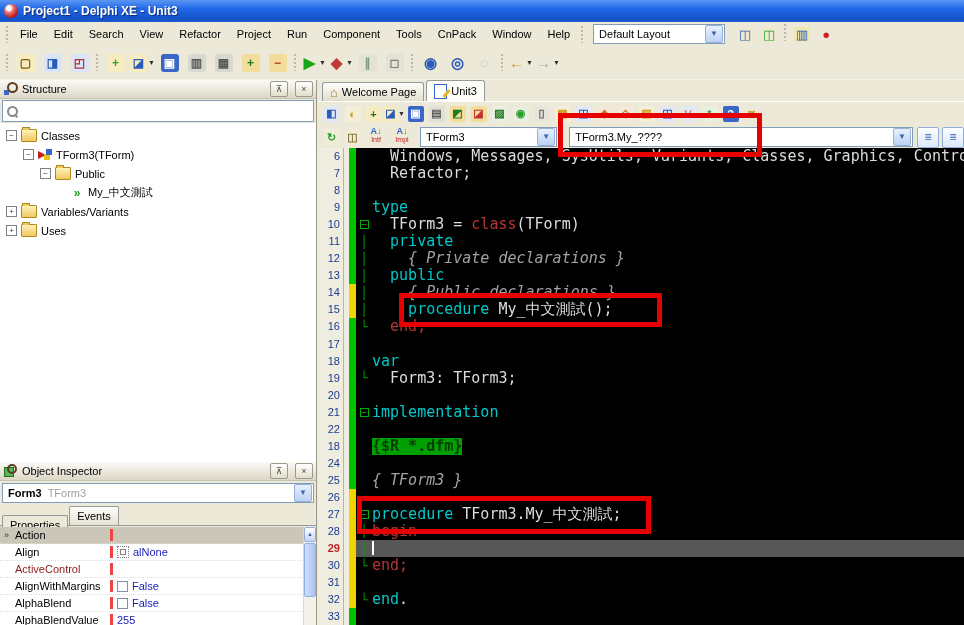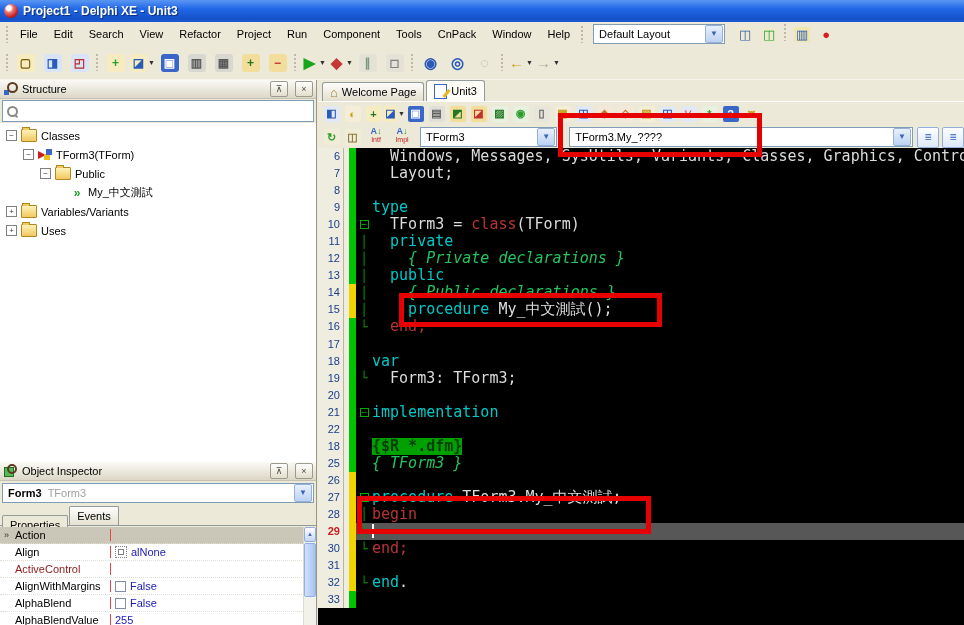--- a/index.html
+++ b/index.html
@@ -68,21 +68,21 @@
   .oicombo{margin:2px 2px;height:20px}
   .oiname{font-weight:bold}
   .oitype{color:#A0A0A0;margin-left:6px}
   .oitabs{display:flex;align-items:flex-end;height:20px;padding-left:2px;border-bottom:1px solid #919B9C}
   .oitab{padding:3px 7px;margin-right:1px;border:1px solid #919B9C;border-bottom:none;border-radius:2px 2px 0 0;
     background:linear-gradient(180deg,#FDFDFB,#E6E2D2)}
   .oitab.active{background:#ECE9D8;border-bottom:1px solid #ECE9D8;position:relative;top:10px}
   .oigrid{position:absolute;left:0;top:65px;right:0;bottom:0;background:#fff;overflow:hidden}
   .prow{height:16px;display:flex;align-items:center;border-bottom:1px dotted #E0DED2;font-size:11px}
   .prow .mk{width:13px;text-align:center;color:#303030;font-size:9px;flex:0 0 13px}
-  .prow .pn{width:95px;flex:0 0 95px;padding-left:2px;border-right:1px solid #ef4444;overflow:hidden;white-space:nowrap}
+  .prow .pn{width:95px;flex:0 0 95px;padding-left:2px;border-right:3px solid #ef4444;overflow:hidden;white-space:nowrap}
   .prow .pv{flex:1;color:#2020B8;display:flex;align-items:center;gap:4px;padding-left:4px;overflow:hidden;white-space:nowrap}
   .prow.sel{background:#CBC7B8}
   .pn.red{color:#8E1A1A}
   .vic-align{width:10px;height:10px;border:1px dotted #808080;position:relative}
   .vic-align::before{content:"";position:absolute;left:2px;top:2px;width:4px;height:4px;border:1px solid #808080}
   .vic-check{width:11px;height:11px;border:1px solid #8090A8;background:#fff;box-sizing:border-box}
   .oisb{position:absolute;right:0;top:0;width:12px;bottom:0;background:#F2F1EA;border-left:1px solid #DCDACE}
   .sbup{height:13px;background:linear-gradient(180deg,#FDFEFF,#C6D6F2);border:1px solid #94AEDC;border-radius:2px;
     font-size:6px;color:#3A66B0;text-align:center;line-height:12px}
   .sbthumb{height:52px;margin-top:1px;background:linear-gradient(90deg,#D3E0FA,#A9C4F2);border:1px solid #8FB0E8;border-radius:2px}
@@ -118,21 +118,21 @@
   .gap{flex:0 0 5px;background:#EFEDE0}
   .cbar{flex:0 0 7px;background:#00C400}
   .cbar.y{background:#F0D400}
   .fold{flex:0 0 16px;display:flex;align-items:center;justify-content:center;color:#00A000;
     font-family:"DejaVu Sans Mono",monospace;font-size:12px;line-height:1}
   .foldbox{width:9px;height:9px;border:1px solid #00B000;color:#00C800;font-size:9px;line-height:7px;text-align:center;box-sizing:border-box}
   .src{flex:1;font-family:"DejaVu Sans Mono",monospace;font-size:15px;line-height:17.04px;
     white-space:pre;color:#DCDCDC;overflow:hidden}
   .ln.cur .src,.ln.cur .fold{background:#575757}
   .s-w{color:#DCDCDC}.s-k{color:#00C8C8}.s-r{color:#B83434}
-  .s-g{color:#22c55e;font-style:italic}
+  .s-g{color:#a3a3a3;font-style:italic}
   .s-d{color:#063E06;background:#00A000;font-weight:bold}
   .caretbar{display:inline-block;width:2px;height:14px;background:#fff;vertical-align:middle}
   
   .ann{position:absolute;border:5px solid #E60000;z-index:60}
   .ann1{left:558px;top:113px;width:194px;height:34px}
   .ann2{left:399px;top:293px;width:253px;height:24px}
   .ann3{left:357px;top:496px;width:284px;height:28px}
 </style>
 </head>
 <body>
@@ -479,21 +479,21 @@
         <span class="gap"></span>
         <span class="cbar"></span>
         <span class="fold"></span>
         <span class="src"><span class="s-w">  Windows, Messages, SysUtils, Variants, Classes, Graphics, Controls,</span></span>
       </span>
       <span class="ln">
         <span class="num">7</span>
         <span class="gap"></span>
         <span class="cbar"></span>
         <span class="fold"></span>
-        <span class="src"><span class="s-w">  Layout;</span></span>
+        <span class="src"><span class="s-w">  Refactor;</span></span>
       </span>
       <span class="ln">
         <span class="num">8</span>
         <span class="gap"></span>
         <span class="cbar"></span>
         <span class="fold"></span>
         <span class="src"></span>
       </span>
       <span class="ln">
         <span class="num">9</span>
@@ -596,20 +596,27 @@
         <span class="cbar"></span>
         <span class="fold"></span>
         <span class="src"></span>
       </span>
       <span class="ln">
         <span class="num">18</span>
         <span class="gap"></span>
         <span class="cbar"></span>
         <span class="fold"></span>
         <span class="src"><span class="s-d">{$R *.dfm}</span></span>
+      </span>
+      <span class="ln">
+        <span class="num">24</span>
+        <span class="gap"></span>
+        <span class="cbar"></span>
+        <span class="fold"></span>
+        <span class="src"></span>
       </span>
       <span class="ln">
         <span class="num">25</span>
         <span class="gap"></span>
         <span class="cbar"></span>
         <span class="fold"></span>
         <span class="src"><span class="s-g">{ TForm3 }</span></span>
       </span>
       <span class="ln">
         <span class="num">26</span>

